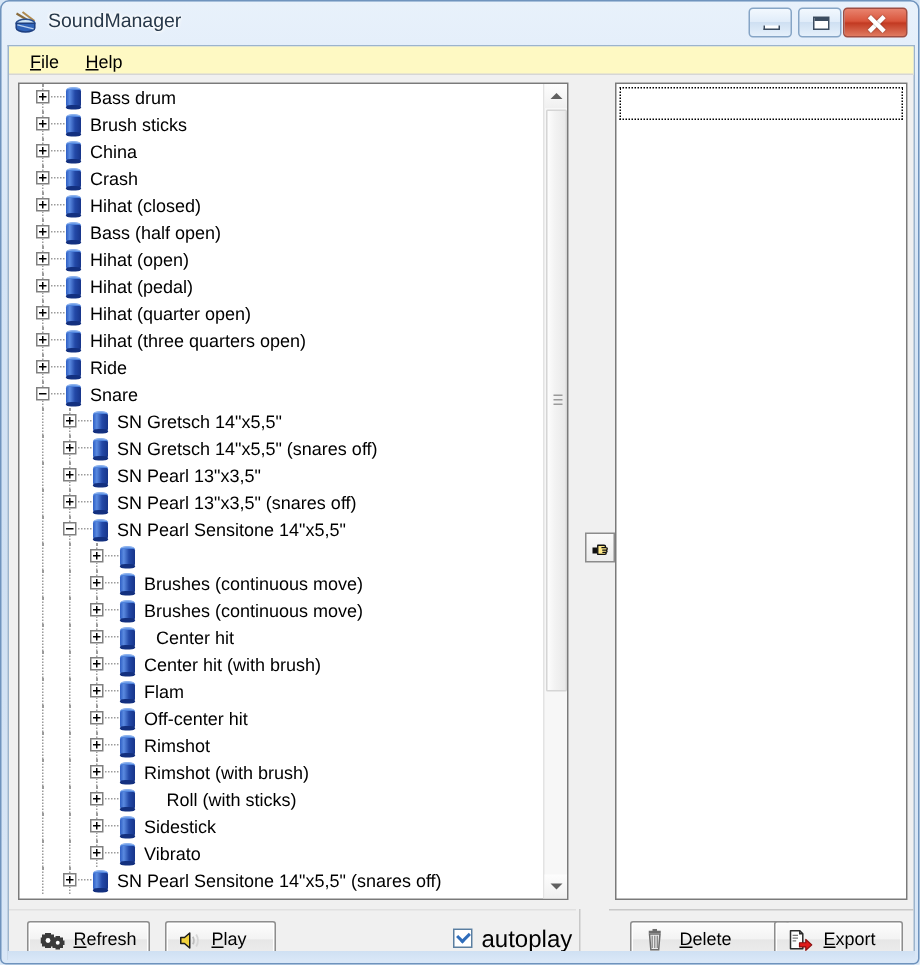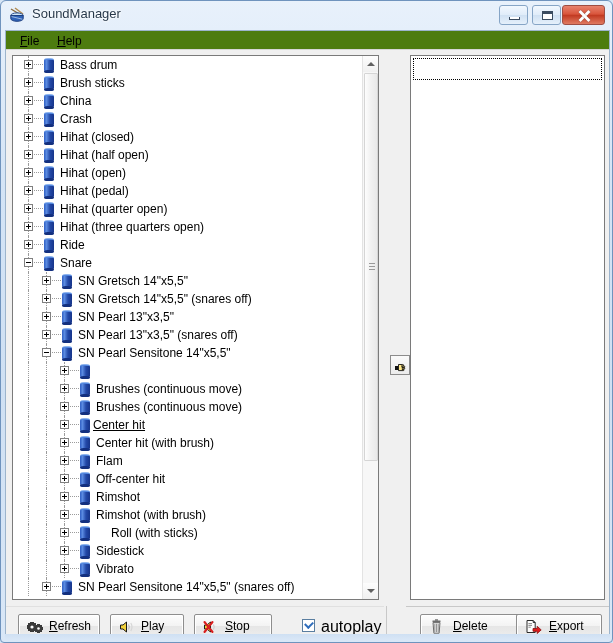--- a/index.html
+++ b/index.html
@@ -79,21 +79,21 @@
     position: absolute; left: 4px; top: 29px;
     width: 605px; height: 610px;
     background: #f0f0f0;
     border: 1px solid #9cb4cc;
     border-bottom: none;
   }
 
   
   #menubar {
     position: absolute; left: 0; top: 0; right: 0; height: 19px;
-    background: #4d7c0f;
+    background: #fef9c3;
     border-bottom: 1px solid #d6d6d6;
   }
   .menu-item {
     position: absolute; top: 2px; height: 16px;
     font-size: 12px; color: #000;
     padding: 1px 6px 0 6px;
     cursor: default; white-space: nowrap;
   }
   .menu-item u { text-decoration: underline; }
   #menu-file { left: 8px; }
@@ -400,21 +400,21 @@
           </div>
           <div class="trow">
             <span class="tvline" style="left: 15px;"></span>
             <span class="tgline" style="left: 21px;"></span>
             <span class="tbox plus" style="left: 11px;"></span>
             <span class="dicon" style="left: 31px;">
               <span class="top"></span>
               <span class="body"></span>
               <span class="bot"></span>
             </span>
-            <span class="tlabel" style="left: 45px;">Hihat (half open)</span>
+            <span class="tlabel" style="left: 45px;">Bass (half open)</span>
           </div>
           <div class="trow">
             <span class="tvline" style="left: 15px;"></span>
             <span class="tgline" style="left: 21px;"></span>
             <span class="tbox plus" style="left: 11px;"></span>
             <span class="dicon" style="left: 31px;">
               <span class="top"></span>
               <span class="body"></span>
               <span class="bot"></span>
             </span>
@@ -577,21 +577,21 @@
             <span class="tvline" style="left: 15px;"></span>
             <span class="tvline" style="left: 33px;"></span>
             <span class="tvline" style="left: 51px;"></span>
             <span class="tgline" style="left: 57px;"></span>
             <span class="tbox plus" style="left: 47px;"></span>
             <span class="dicon" style="left: 67px;">
               <span class="top"></span>
               <span class="body"></span>
               <span class="bot"></span>
             </span>
-            <span class="tlabel" style="left: 78px; text-decoration: underline;">Center hit</span>
+            <span class="tlabel" style="left: 89px;">Center hit</span>
           </div>
           <div class="trow">
             <span class="tvline" style="left: 15px;"></span>
             <span class="tvline" style="left: 33px;"></span>
             <span class="tvline" style="left: 51px;"></span>
             <span class="tgline" style="left: 57px;"></span>
             <span class="tbox plus" style="left: 47px;"></span>
             <span class="dicon" style="left: 67px;">
               <span class="top"></span>
               <span class="body"></span>
@@ -765,30 +765,20 @@
         <span class="bicon">
           <svg width="17" height="16" viewBox="0 0 17 16">
             <path d="M1.5 6 h2.5 L7.5 3 v10 L4 10 H1.5 z" fill="#f2d23c" stroke="#1b1b1b" stroke-width="1" stroke-linejoin="round"></path>
             <path d="M9.5 5.5 q1.6 2.5 0 5" stroke="#bdbdbd" stroke-width="1.2" fill="none"></path>
             <path d="M11.8 4 q2.4 4 0 8" stroke="#d6d6d6" stroke-width="1.2" fill="none"></path>
           </svg>
         </span>
         <span class="blabel"><u>P</u>lay</span>
       </div>
 
-      <div class="btn" id="btn-stop">
-        <span class="bicon">
-          <svg width="17" height="16" viewBox="0 0 17 16">
-            <path d="M1.5 6 h2.5 L7.5 3 v10 L4 10 H1.5 z" fill="#f2d23c" stroke="#1b1b1b" stroke-width="1" stroke-linejoin="round"></path>
-            <path d="M10.5 5.5 q1.4 2.5 0 5" stroke="#cfcfcf" stroke-width="1.2" fill="none"></path>
-            <path d="M1.5 3 L9.5 13 M9.5 3 L1.5 13" stroke="#d81f1f" stroke-width="2.1" stroke-linecap="round"></path>
-          </svg>
-        </span>
-        <span class="blabel"><u>S</u>top</span>
-      </div>
 
       <div id="autoplay-wrap">
         <span id="autoplay-box">
           <span class="chk"></span>
         </span>
         <span id="autoplay-label">autoplay</span>
       </div>
     </div>
 
     <div id="bottom-sep"></div>

